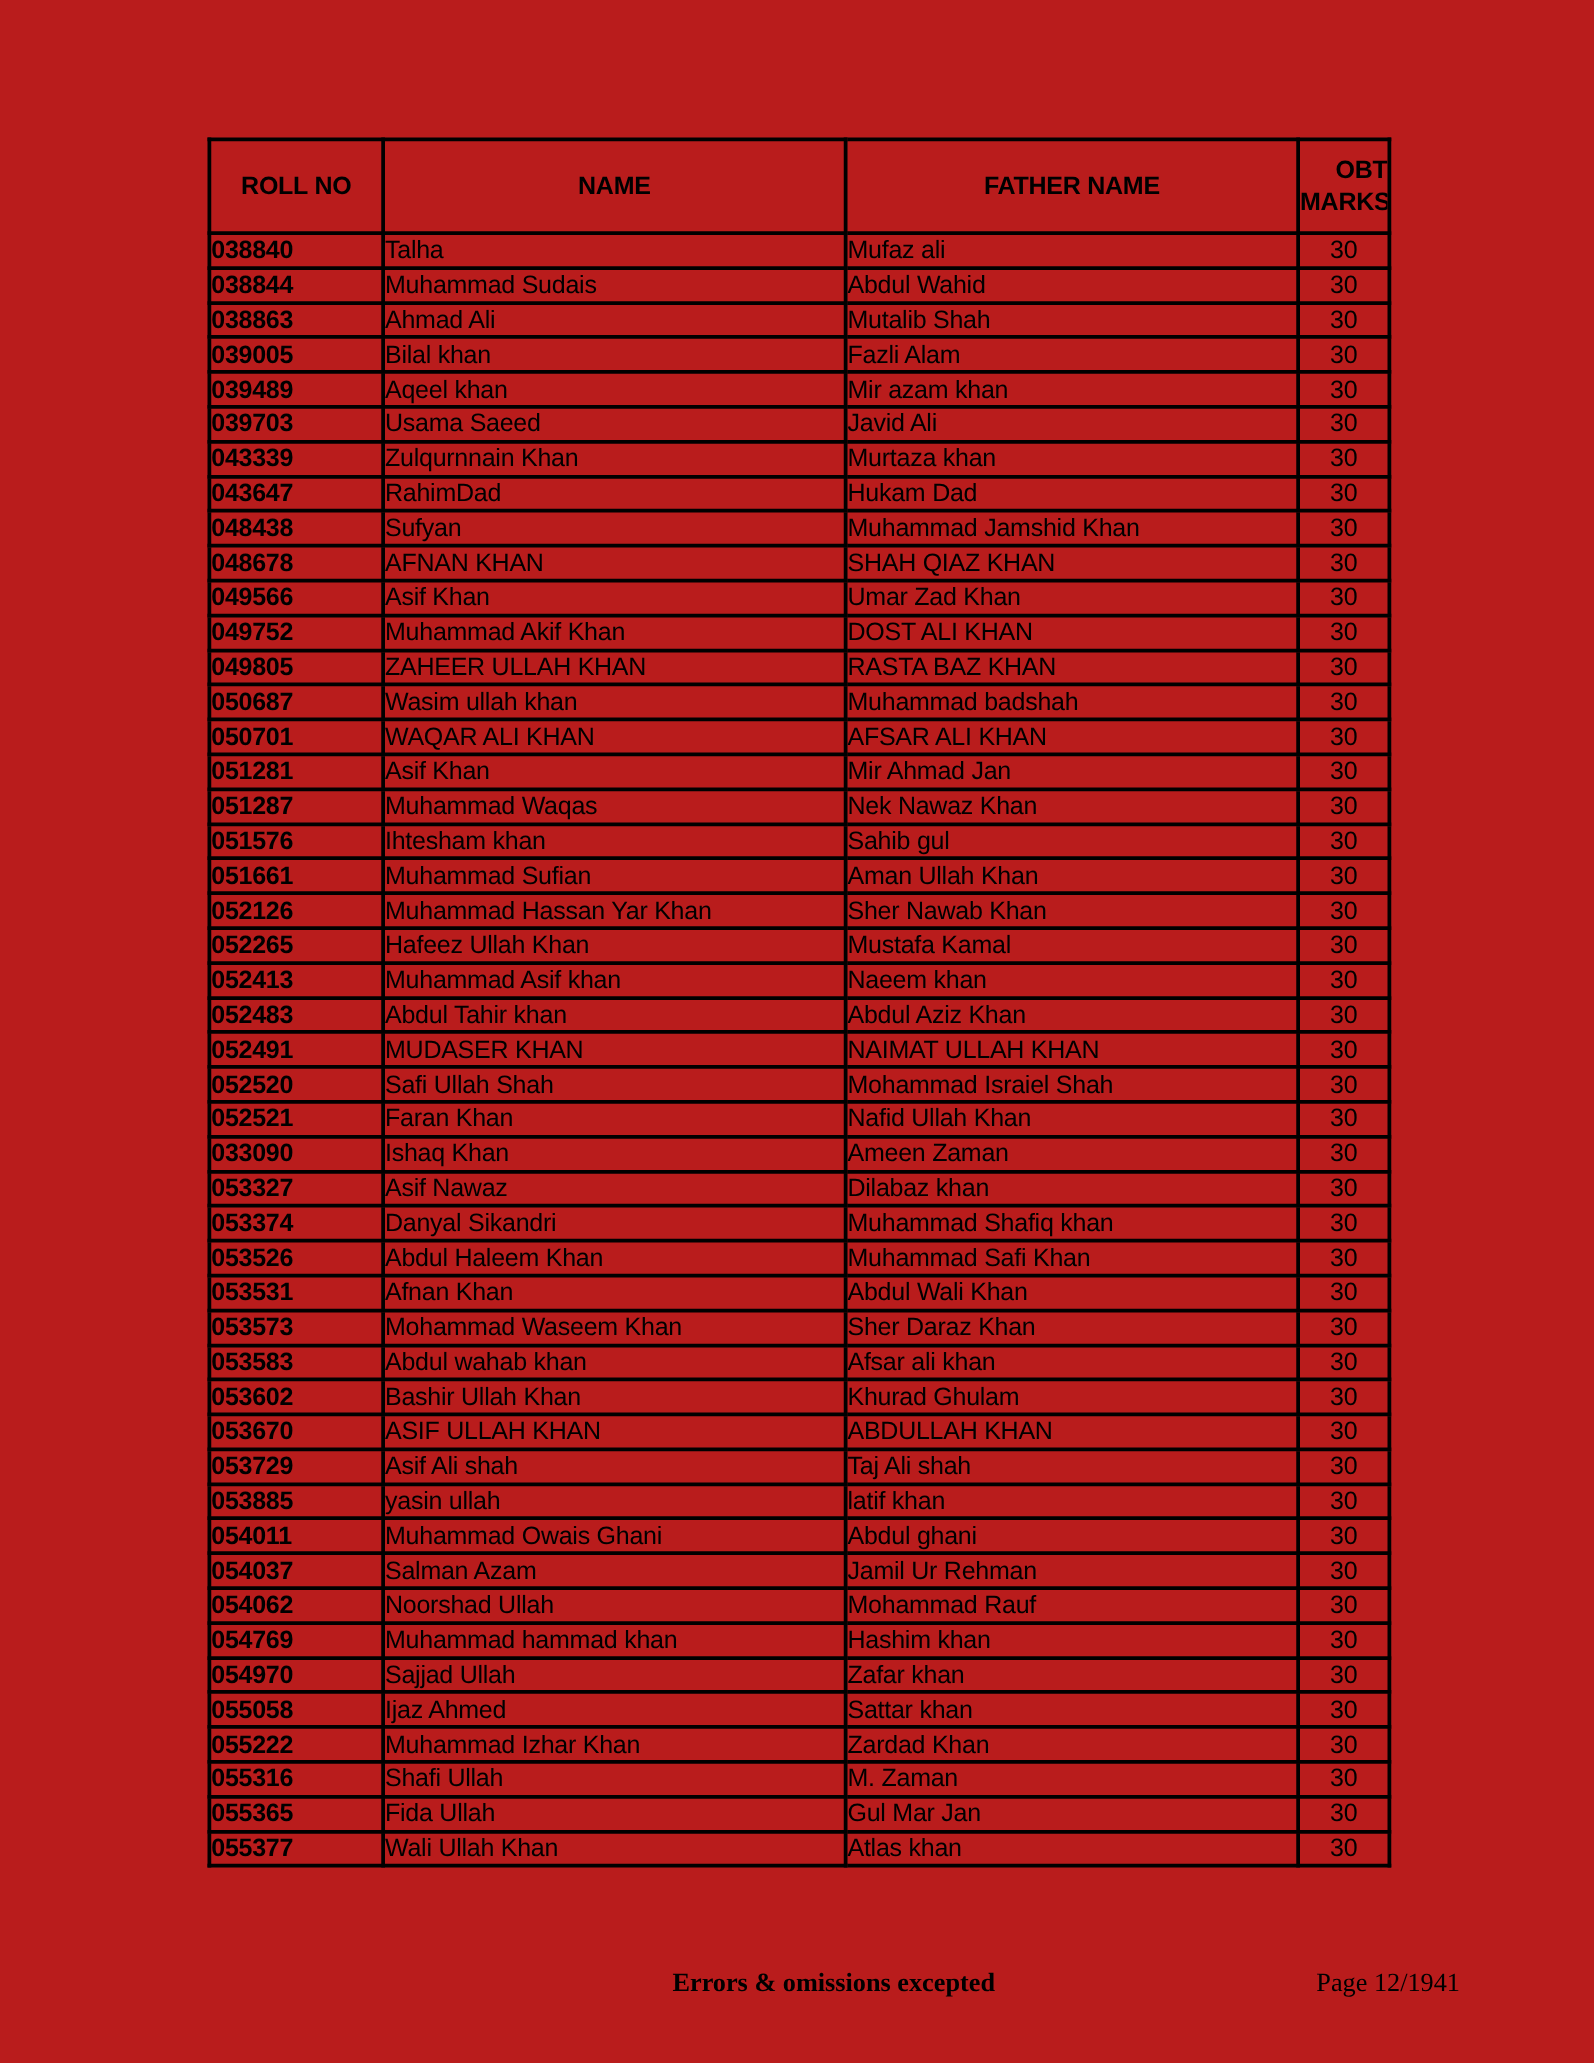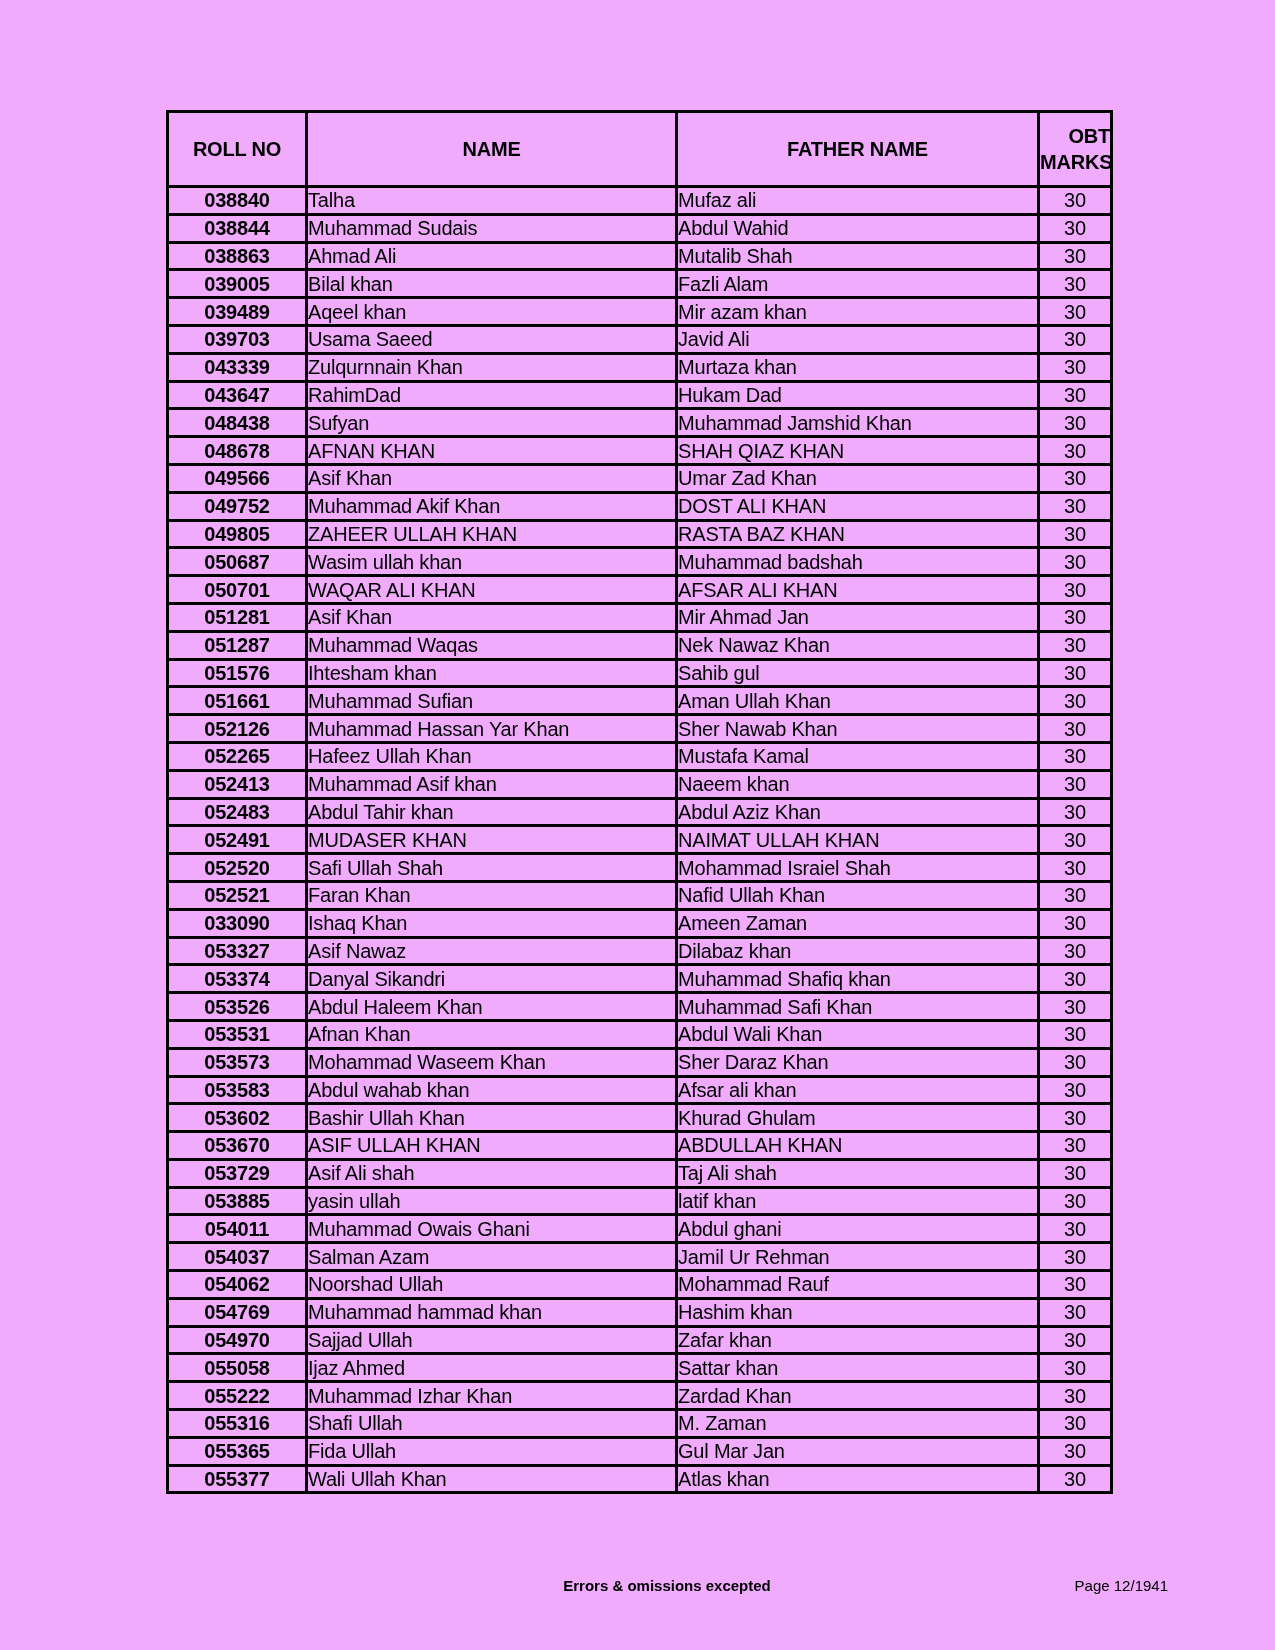--- a/index.html
+++ b/index.html
@@ -4,21 +4,21 @@
 <style>
   html, body {
     margin: 0;
     padding: 0;
     background: #ffffff;
   }
   .page {
     position: relative;
     width: 1275px;
     height: 1650px;
-    background: #f0abfc;
+    background: #b91c1c;
     font-family: "Liberation Sans", "DejaVu Sans", sans-serif;
     color: #000000;
     overflow: hidden;
   }
   .table-wrap {
     position: absolute;
     left: 166px;
     top: 110px;
     width: 944px;
   }
@@ -44,31 +44,32 @@
   }
   table.results tbody td {
     height: 24.8px;
     font-size: 20px;
     line-height: 24px;
     vertical-align: middle;
   }
   th.c-roll { text-align: center; }
   th.c-name, th.c-father { text-align: center; padding-left: 5px; }
   th.c-marks { text-align: right; line-height: 26px; padding: 0 2px; }
-  td.c-roll { text-align: center; font-weight: bold; }
+  td.c-roll { font-weight: bold; }
   td.c-name, td.c-father { text-align: left; padding-left: 5px; }
   td.c-marks { text-align: center; }
   .footer {
     position: absolute;
     top: 1572px;
     left: 166px;
     width: 1002px;
     height: 28px;
-    font-size: 15px;
+    font-size: 21px;
     line-height: 28px;
+    font-family: Liberation Serif, serif;
   }
   .footer-note {
     position: absolute;
     left: 0;
     right: 0;
     text-align: center;
     font-weight: bold;
   }
   .footer-page {
     position: absolute;

